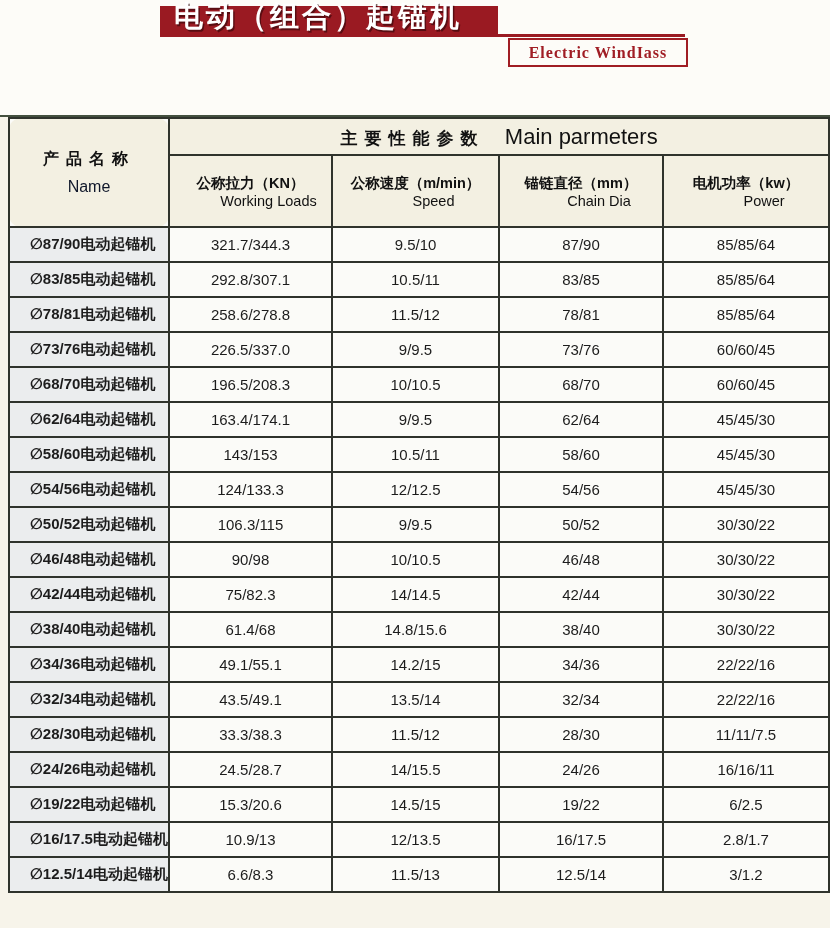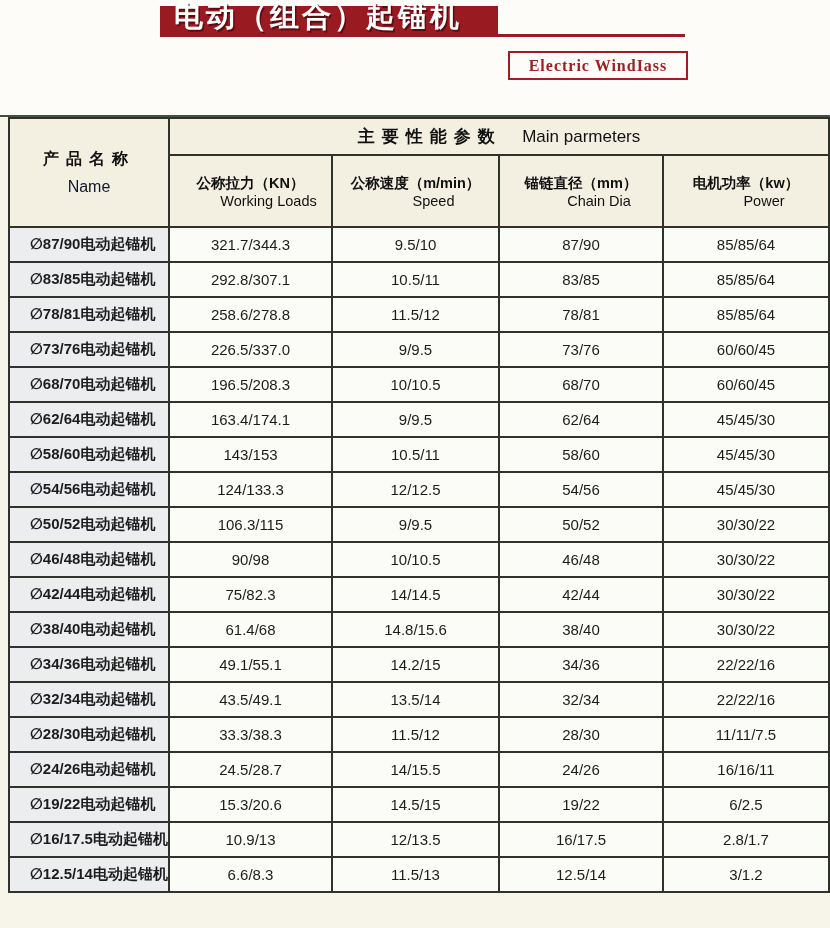--- a/index.html
+++ b/index.html
@@ -21,43 +21,43 @@
   .title-zh{
     position:absolute;left:14px;bottom:0px;
     font-size:29px;font-weight:bold;letter-spacing:3px;white-space:nowrap;
     color:#ffffff;text-shadow:1.5px 1.5px 0 rgba(45,5,8,0.6);
   }
   .title-underline{
     position:absolute;left:497px;top:34px;width:188px;height:3px;
     background:#9a1a22;
   }
   .subtitle-box{
-    position:absolute;left:508px;top:51px;width:176px;height:25px;
+    position:absolute;left:508px;top:38px;width:176px;height:25px;
     border:2px solid #a01d24;background:#fdfcf8;
     display:flex;align-items:center;justify-content:center;
   }
   .subtitle-box span{
     font-family:"Liberation Serif","DejaVu Serif",serif;
     font-weight:bold;font-size:16px;letter-spacing:1px;color:#a01d24;
   }
   
   table.spec{
     position:absolute;top:117px;left:8px;width:820px;
     border-collapse:collapse;table-layout:fixed;
     background:#fbfbf8;
   }
   .spec th,.spec td{
     border:2px solid #2f332c;
     padding:0;vertical-align:middle;
   }
   .spec thead th{background:#f3f0e2;font-weight:normal;}
   .main-th{height:35px;text-align:center;}
   .main-th .zh{font-size:17px;font-weight:bold;letter-spacing:7px;color:#111;}
-  .main-th .en{font-size:17px;color:#111;margin-left:16px;}
-  .name-th{background:#f3f0e2;}
+  .main-th .en{font-size:22px;color:#111;margin-left:16px;}
+  .name-th{background:#f3f0e2;border-radius:12px;}
   .name-th .zh{display:block;text-align:center;font-size:16px;font-weight:bold;letter-spacing:7px;margin-bottom:8px;color:#111;}
   .name-th .en{display:block;text-align:center;font-size:16px;color:#0f172a;}
   .sub-th{height:70px;}
   .sub-th .zh{display:block;text-align:center;font-size:14.5px;font-weight:bold;margin-bottom:0;color:#111;}
   .sub-th .en{display:block;text-align:center;font-size:14.5px;color:#111;padding-left:36px;}
   .spec tbody tr{height:35px;}
   .spec tbody td{font-size:15px;text-align:center;background:#fbfbf8;}
   .spec tbody td.name-cell{
     background:#ebedee;text-align:left;padding-left:20px;
     font-weight:bold;font-size:15px;

